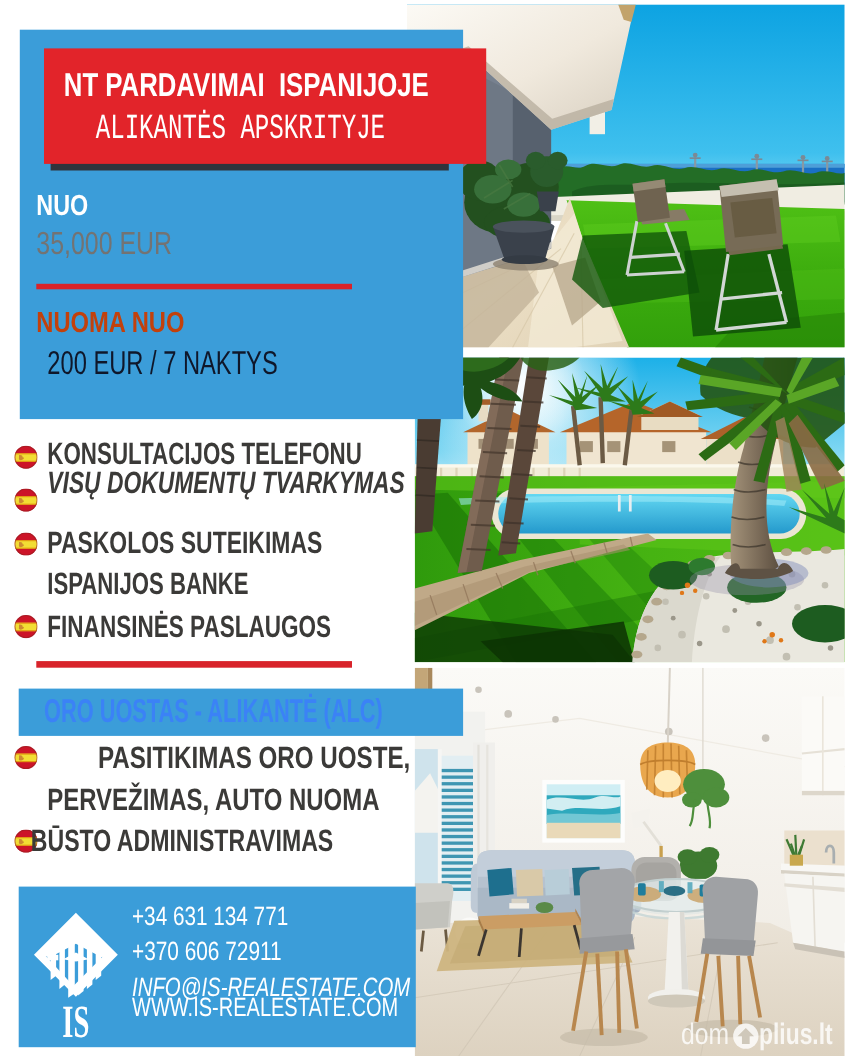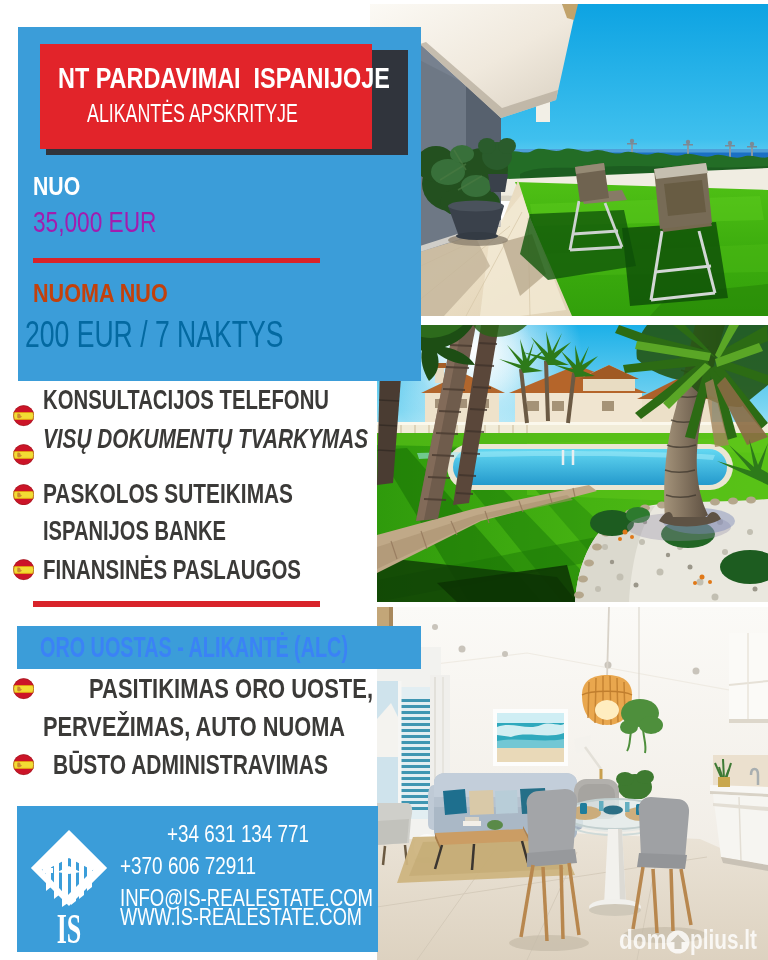--- a/index.html
+++ b/index.html
@@ -599,54 +599,54 @@
       <line x1="304" y1="262" x2="314" y2="318"></line>
       <line x1="276" y1="262" x2="280" y2="326"></line>
       <line x1="294" y1="262" x2="296" y2="324"></line>
 </g>
 </svg>
 
 <div class="abs" style="left:18px;top:27px;width:403px;height:354px;background:#3b9dd9;"></div>
 
 <div class="abs" style="left:46px;top:50px;width:362px;height:105px;background:#30343c;"></div>
 
-<div class="abs" style="left:40px;top:44px;width:332px;height:105px;background:#e2242a;color:#fff;">
+<div class="abs" style="left:40px;top:44px;width:402px;height:105px;background:#e2242a;color:#fff;">
   <div class="abs" style="left:17.9px;top:17px;font-size:30px;font-weight:bold;line-height:1.15;"><span style="display:inline-block;white-space:nowrap;transform:scaleX(0.7806);transform-origin:0 50%;">NT&nbsp;PARDAVIMAI&nbsp; ISPANIJOJE</span></div>
-  <div class="abs" style="left:47.1px;top:54.5px;font-size:26px;line-height:1.15;"><span style="display:inline-block;white-space:nowrap;transform:scaleX(0.685);transform-origin:0 50%;">ALIKANTĖS APSKRITYJE</span></div>
+  <div class="abs" style="left:47.1px;top:54.5px;font-size:32px;line-height:1.15;font-family:Liberation Mono, monospace;"><span style="display:inline-block;white-space:nowrap;transform:scaleX(0.685);transform-origin:0 50%;">ALIKANTĖS APSKRITYJE</span></div>
 </div>
 
 <div class="abs" style="left:32.5px;top:170.8px;color:#fff;font-size:26.5px;font-weight:bold;line-height:1.15;"><span style="display:inline-block;white-space:nowrap;transform:scaleX(0.8015);transform-origin:0 50%;">NUO</span></div>
 
-<div class="abs" style="left:32.5px;top:206.1px;color:#a21caf;font-size:29px;line-height:1.15;"><span style="display:inline-block;white-space:nowrap;transform:scaleX(0.7816);transform-origin:0 50%;">35,000 EUR</span></div>
+<div class="abs" style="left:32.5px;top:206.1px;color:#737373;font-size:29px;line-height:1.15;"><span style="display:inline-block;white-space:nowrap;transform:scaleX(0.7816);transform-origin:0 50%;">35,000 EUR</span></div>
 
 <div class="abs" style="left:33px;top:257.5px;width:287px;height:5px;background:#d8232a;"></div>
 
 <div class="abs" style="left:32.5px;top:277.8px;color:#c2410c;font-size:26.5px;font-weight:bold;line-height:1.15;"><span style="display:inline-block;white-space:nowrap;transform:scaleX(0.8145);transform-origin:0 50%;">NUOMA NUO</span></div>
 
-<div class="abs" style="left:25px;top:313.7px;color:#0369a1;font-size:37px;line-height:1.15;"><span style="display:inline-block;white-space:nowrap;transform:scaleX(0.7179);transform-origin:0 50%;">200 EUR / 7 NAKTYS</span></div>
+<div class="abs" style="left:43px;top:313.7px;color:#0f172a;font-size:30px;line-height:1.15;"><span style="display:inline-block;white-space:nowrap;transform:scaleX(0.7179);transform-origin:0 50%;">200 EUR / 7 NAKTYS</span></div>
 
 <div class="abs" style="left:0;top:0;color:#3b3a38;font-weight:bold;font-size:28px;">
 
   <svg class="abs" style="left:12.7px;top:405.4px" width="21.3" height="21.3" viewBox="0 0 21 21">
     <defs>
         <clipPath id="f1">
           <circle cx="10.5" cy="10.5" r="10.3"></circle>
         </clipPath>
       </defs>
     <g clip-path="url(#f1)">
         <rect width="21" height="21" fill="#cc1428"></rect>
         <rect y="7" width="21" height="7.6" fill="#f2dd34"></rect>
         <rect y="7" width="21" height="0.9" fill="#e0940f"></rect>
         <rect y="13.7" width="21" height="0.9" fill="#e0940f"></rect>
         <path d="M4.3 8.6 C6.2 8.2 7.6 9 7.4 10.6 C8.6 10.4 9 11.4 8.2 12.2 C7 13.4 5 13.6 4.1 12.4 Z" fill="#cd8a30"></path>
       </g>
     <circle cx="10.5" cy="10.5" r="9.9" fill="none" stroke="#8d2020" stroke-width="0.9" opacity="0.55"></circle>
   </svg>
 
-  <div class="abs" style="left:43px;top:384px;line-height:1.15;"><span style="display:inline-block;white-space:nowrap;transform:scaleX(0.7257);transform-origin:0 50%;">KONSULTACIJOS TELEFONU</span></div>
+  <div class="abs" style="left:43px;top:397px;line-height:1.15;"><span style="display:inline-block;white-space:nowrap;transform:scaleX(0.7257);transform-origin:0 50%;">KONSULTACIJOS TELEFONU</span></div>
 
   <svg class="abs" style="left:12.7px;top:444.4px" width="21.3" height="21.3" viewBox="0 0 21 21">
     <defs>
         <clipPath id="f2">
           <circle cx="10.5" cy="10.5" r="10.3"></circle>
         </clipPath>
       </defs>
     <g clip-path="url(#f2)">
         <rect width="21" height="21" fill="#cc1428"></rect>
         <rect y="7" width="21" height="7.6" fill="#f2dd34"></rect>
@@ -735,21 +735,21 @@
     <g clip-path="url(#f6)">
         <rect width="21" height="21" fill="#cc1428"></rect>
         <rect y="7" width="21" height="7.6" fill="#f2dd34"></rect>
         <rect y="7" width="21" height="0.9" fill="#e0940f"></rect>
         <rect y="13.7" width="21" height="0.9" fill="#e0940f"></rect>
         <path d="M4.3 8.6 C6.2 8.2 7.6 9 7.4 10.6 C8.6 10.4 9 11.4 8.2 12.2 C7 13.4 5 13.6 4.1 12.4 Z" fill="#cd8a30"></path>
       </g>
     <circle cx="10.5" cy="10.5" r="9.9" fill="none" stroke="#8d2020" stroke-width="0.9" opacity="0.55"></circle>
   </svg>
 
-  <div class="abs" style="left:53px;top:748.9px;line-height:1.15;"><span style="display:inline-block;white-space:nowrap;transform:scaleX(0.7501);transform-origin:0 50%;">BŪSTO ADMINISTRAVIMAS</span></div>
+  <div class="abs" style="left:28px;top:748.9px;line-height:1.15;"><span style="display:inline-block;white-space:nowrap;transform:scaleX(0.7501);transform-origin:0 50%;">BŪSTO ADMINISTRAVIMAS</span></div>
 </div>
 
 <div class="abs" style="left:17px;top:806px;width:361px;height:146px;background:#3b9dd9;color:#fff;">
 
   <svg class="abs" style="left:-7px;top:4px" width="110" height="136" viewBox="0 0 110 136">
     <polygon points="59,22 95,58 59,94 23,58" fill="none" stroke="#fff" stroke-width="3"></polygon>
     <polygon points="59,22 95,58 23,58" fill="#fff"></polygon>
     <polygon points="95,58 59,94 54,89 90,53" fill="#fff"></polygon>
     <polygon points="23,58 59,94 61,91 27,54" fill="#fff"></polygon>
     <polygon points="23,58 59,44 95,58 59,64" fill="#fff"></polygon>
@@ -760,30 +760,30 @@
       <polygon points="52,39 58,34 58,93 52,97"></polygon>
       <polygon points="61,34 66,39 66,91 61,95"></polygon>
       <polygon points="69,45 74,50 74,85 69,89"></polygon>
       <polygon points="77,53 82,58 82,77 77,81"></polygon>
       <rect x="33" y="58" width="10" height="5"></rect>
     </g>
     <text transform="translate(59,133) scale(0.62,1)" font-family="Liberation Serif, serif" font-size="42" font-weight="bold" fill="#fff" text-anchor="middle">IS</text>
   </svg>
   <div style="position:absolute;left:0;top:0;font-size:24px;">
 
-    <div class="abs" style="left:103px;top:14.2px;line-height:1.15;margin-left:47px;"><span style="display:inline-block;white-space:nowrap;transform:scaleX(0.7852);transform-origin:0 50%;">+34 631 134 771</span></div>
+    <div class="abs" style="left:103px;top:14.2px;line-height:1.15;"><span style="display:inline-block;white-space:nowrap;transform:scaleX(0.7852);transform-origin:0 50%;">+34 631 134 771</span></div>
 
     <div class="abs" style="left:103px;top:45.8px;line-height:1.15;"><span style="display:inline-block;white-space:nowrap;transform:scaleX(0.7888);transform-origin:0 50%;">+370 606 72911</span></div>
 
-    <div class="abs" style="left:103px;top:77.7px;line-height:1.15;"><span style="display:inline-block;white-space:nowrap;transform:scaleX(0.7725);transform-origin:0 50%;">INFO@IS-REALESTATE.COM</span></div>
+    <div class="abs" style="left:103px;top:77.7px;line-height:1.15;font-style:italic;"><span style="display:inline-block;white-space:nowrap;transform:scaleX(0.7725);transform-origin:0 50%;">INFO@IS-REALESTATE.COM</span></div>
 
     <div class="abs" style="left:103px;top:97px;line-height:1.15;"><span style="display:inline-block;white-space:nowrap;transform:scaleX(0.7583);transform-origin:0 50%;">WWW.IS-REALESTATE.COM</span></div>
   </div>
 </div>
 
-<div class="abs" style="left:619px;top:925px;color:rgba(255,255,255,0.8);font-size:27px;font-weight:bold;white-space:nowrap;"><span style="display:inline-block;transform:scaleX(0.833);transform-origin:0 50%;">dom</span></div>
+<div class="abs" style="left:619px;top:925px;color:rgba(255,255,255,0.8);font-size:27px;font-weight:normal;white-space:nowrap;"><span style="display:inline-block;transform:scaleX(0.833);transform-origin:0 50%;">dom</span></div>
 
 <svg class="abs" style="left:666px;top:929.5px" width="24" height="24" viewBox="0 0 24 24">
   <circle cx="12" cy="12" r="11.5" fill="rgba(255,255,255,0.8)"></circle>
   <path d="M12 4.5 L19.5 12 L15.5 12 L15.5 19 L8.5 19 L8.5 12 L4.5 12 Z" fill="#cfc8ba"></path>
 </svg>
 
 <div class="abs" style="left:690px;top:925px;color:rgba(255,255,255,0.8);font-size:27px;font-weight:bold;white-space:nowrap;"><span style="display:inline-block;transform:scaleX(0.77);transform-origin:0 50%;">plius.lt</span></div>
 
 </body></html>

